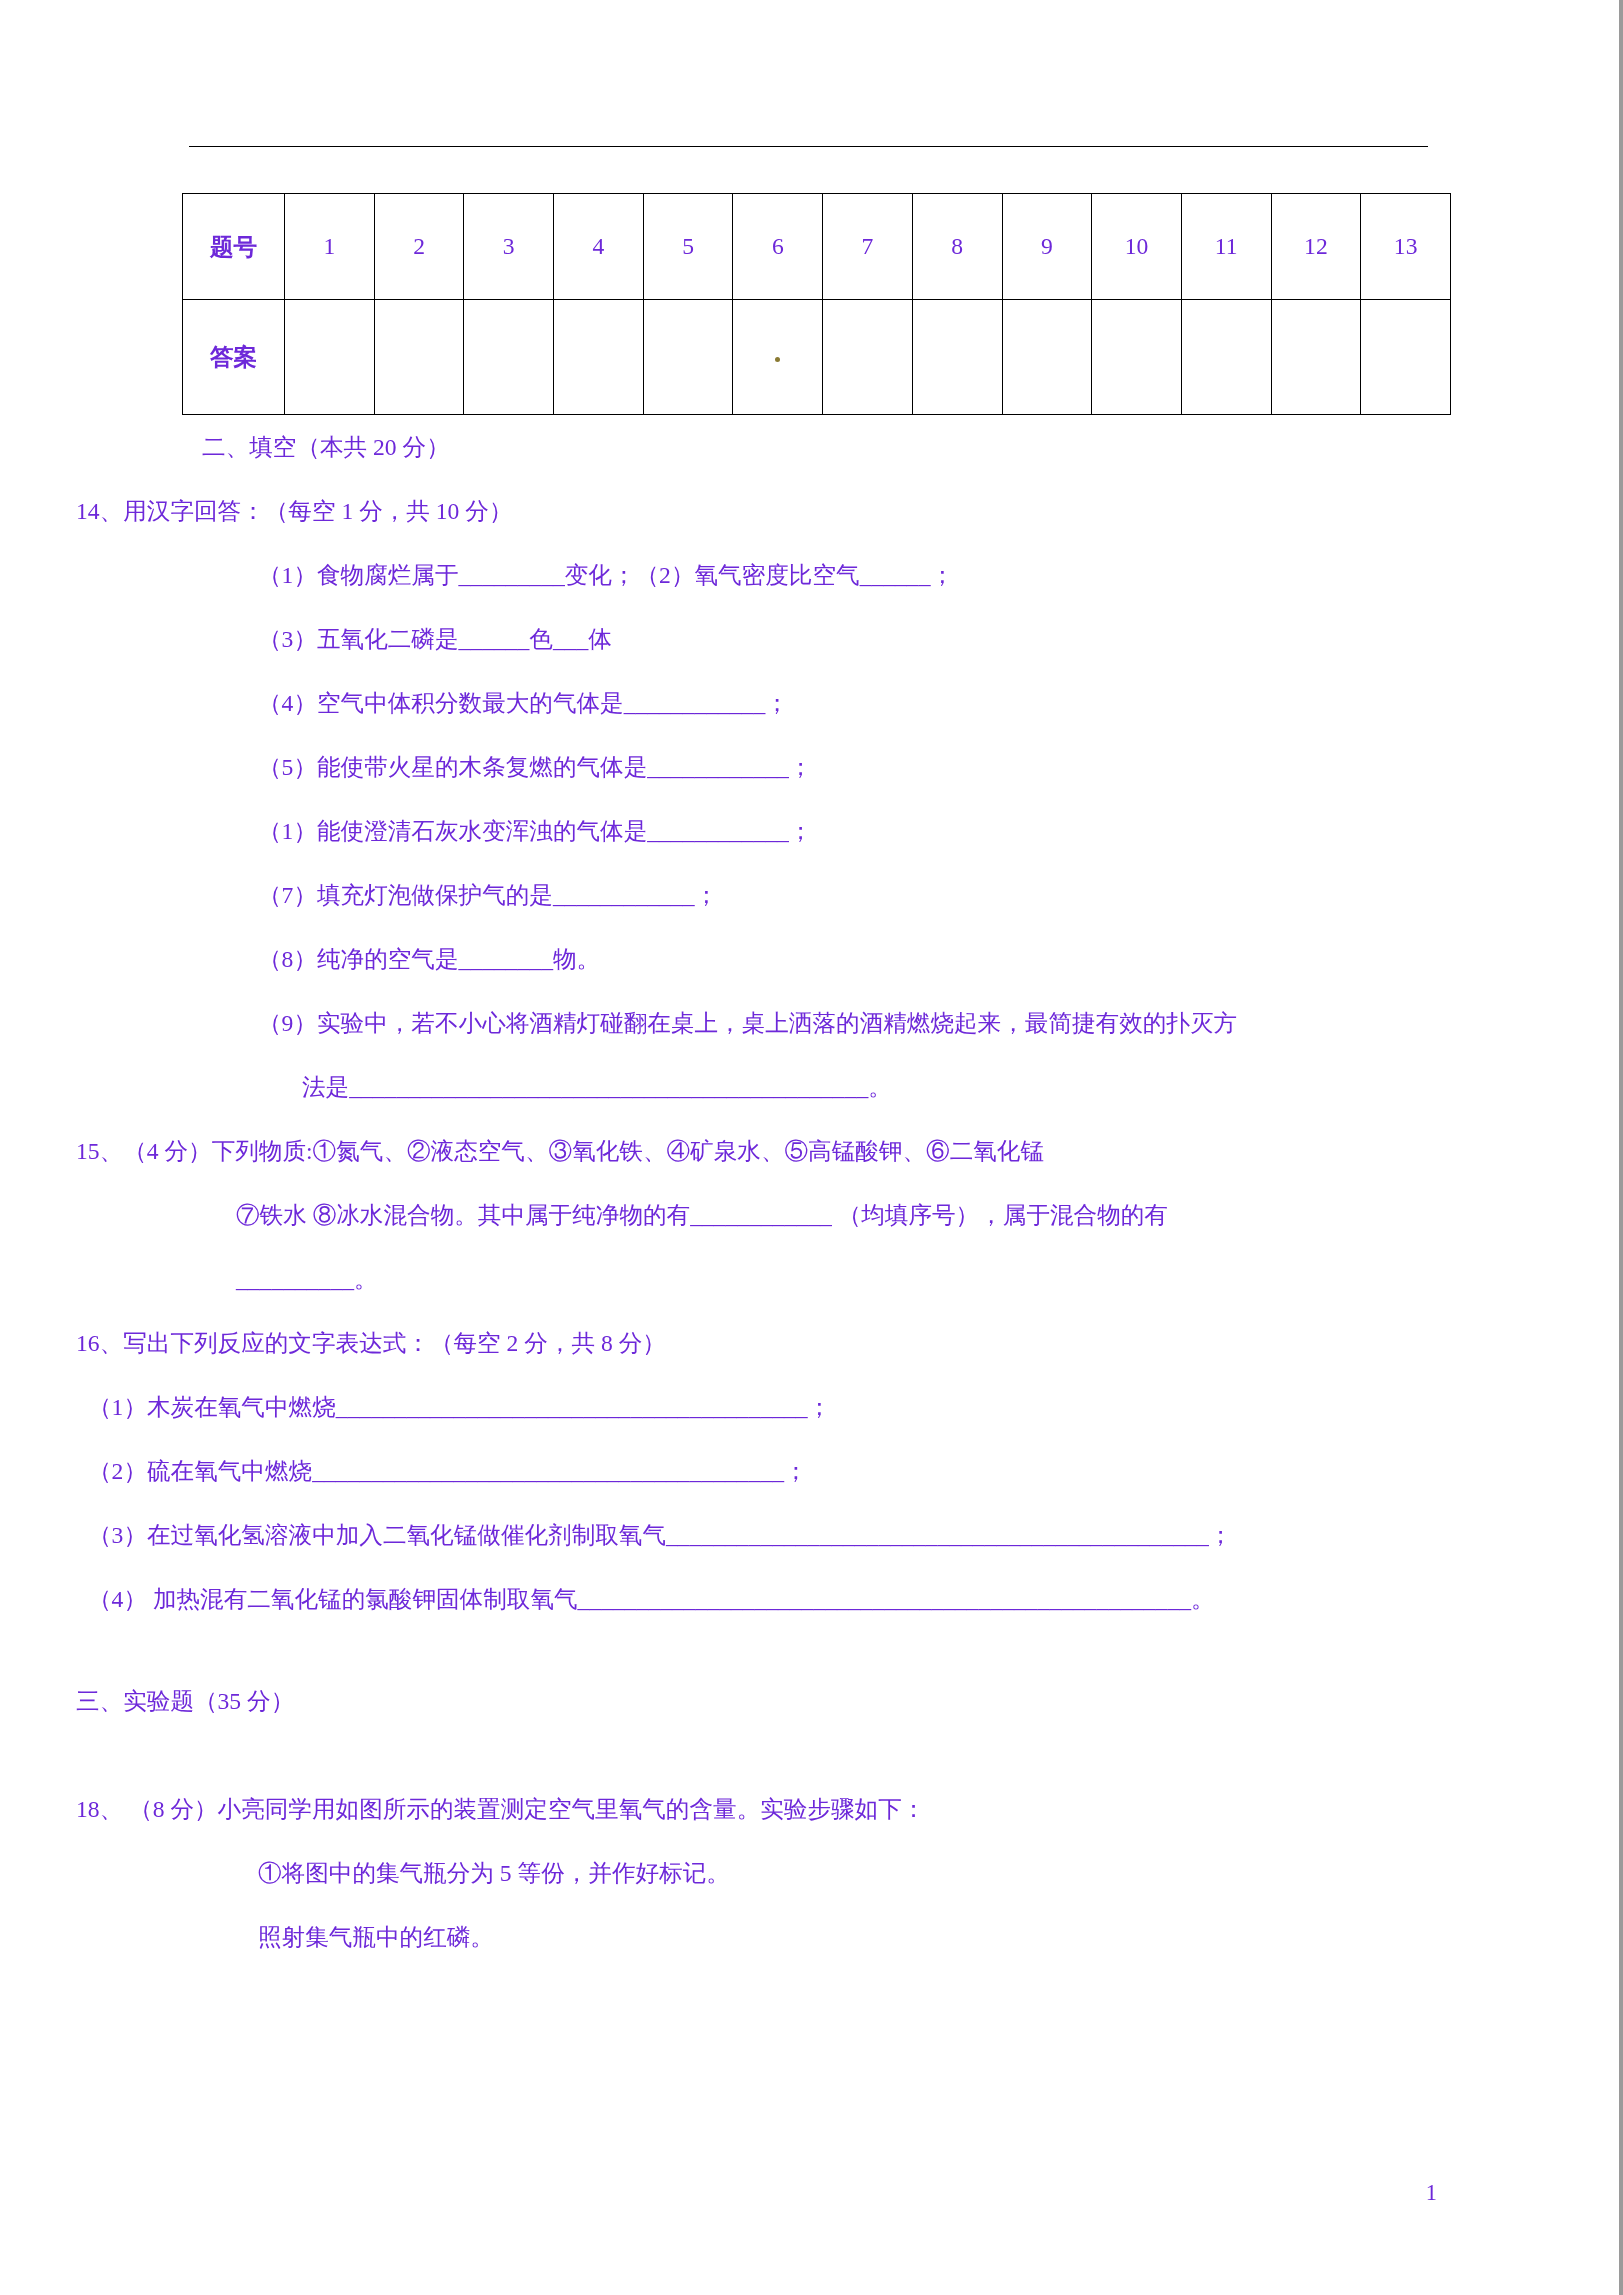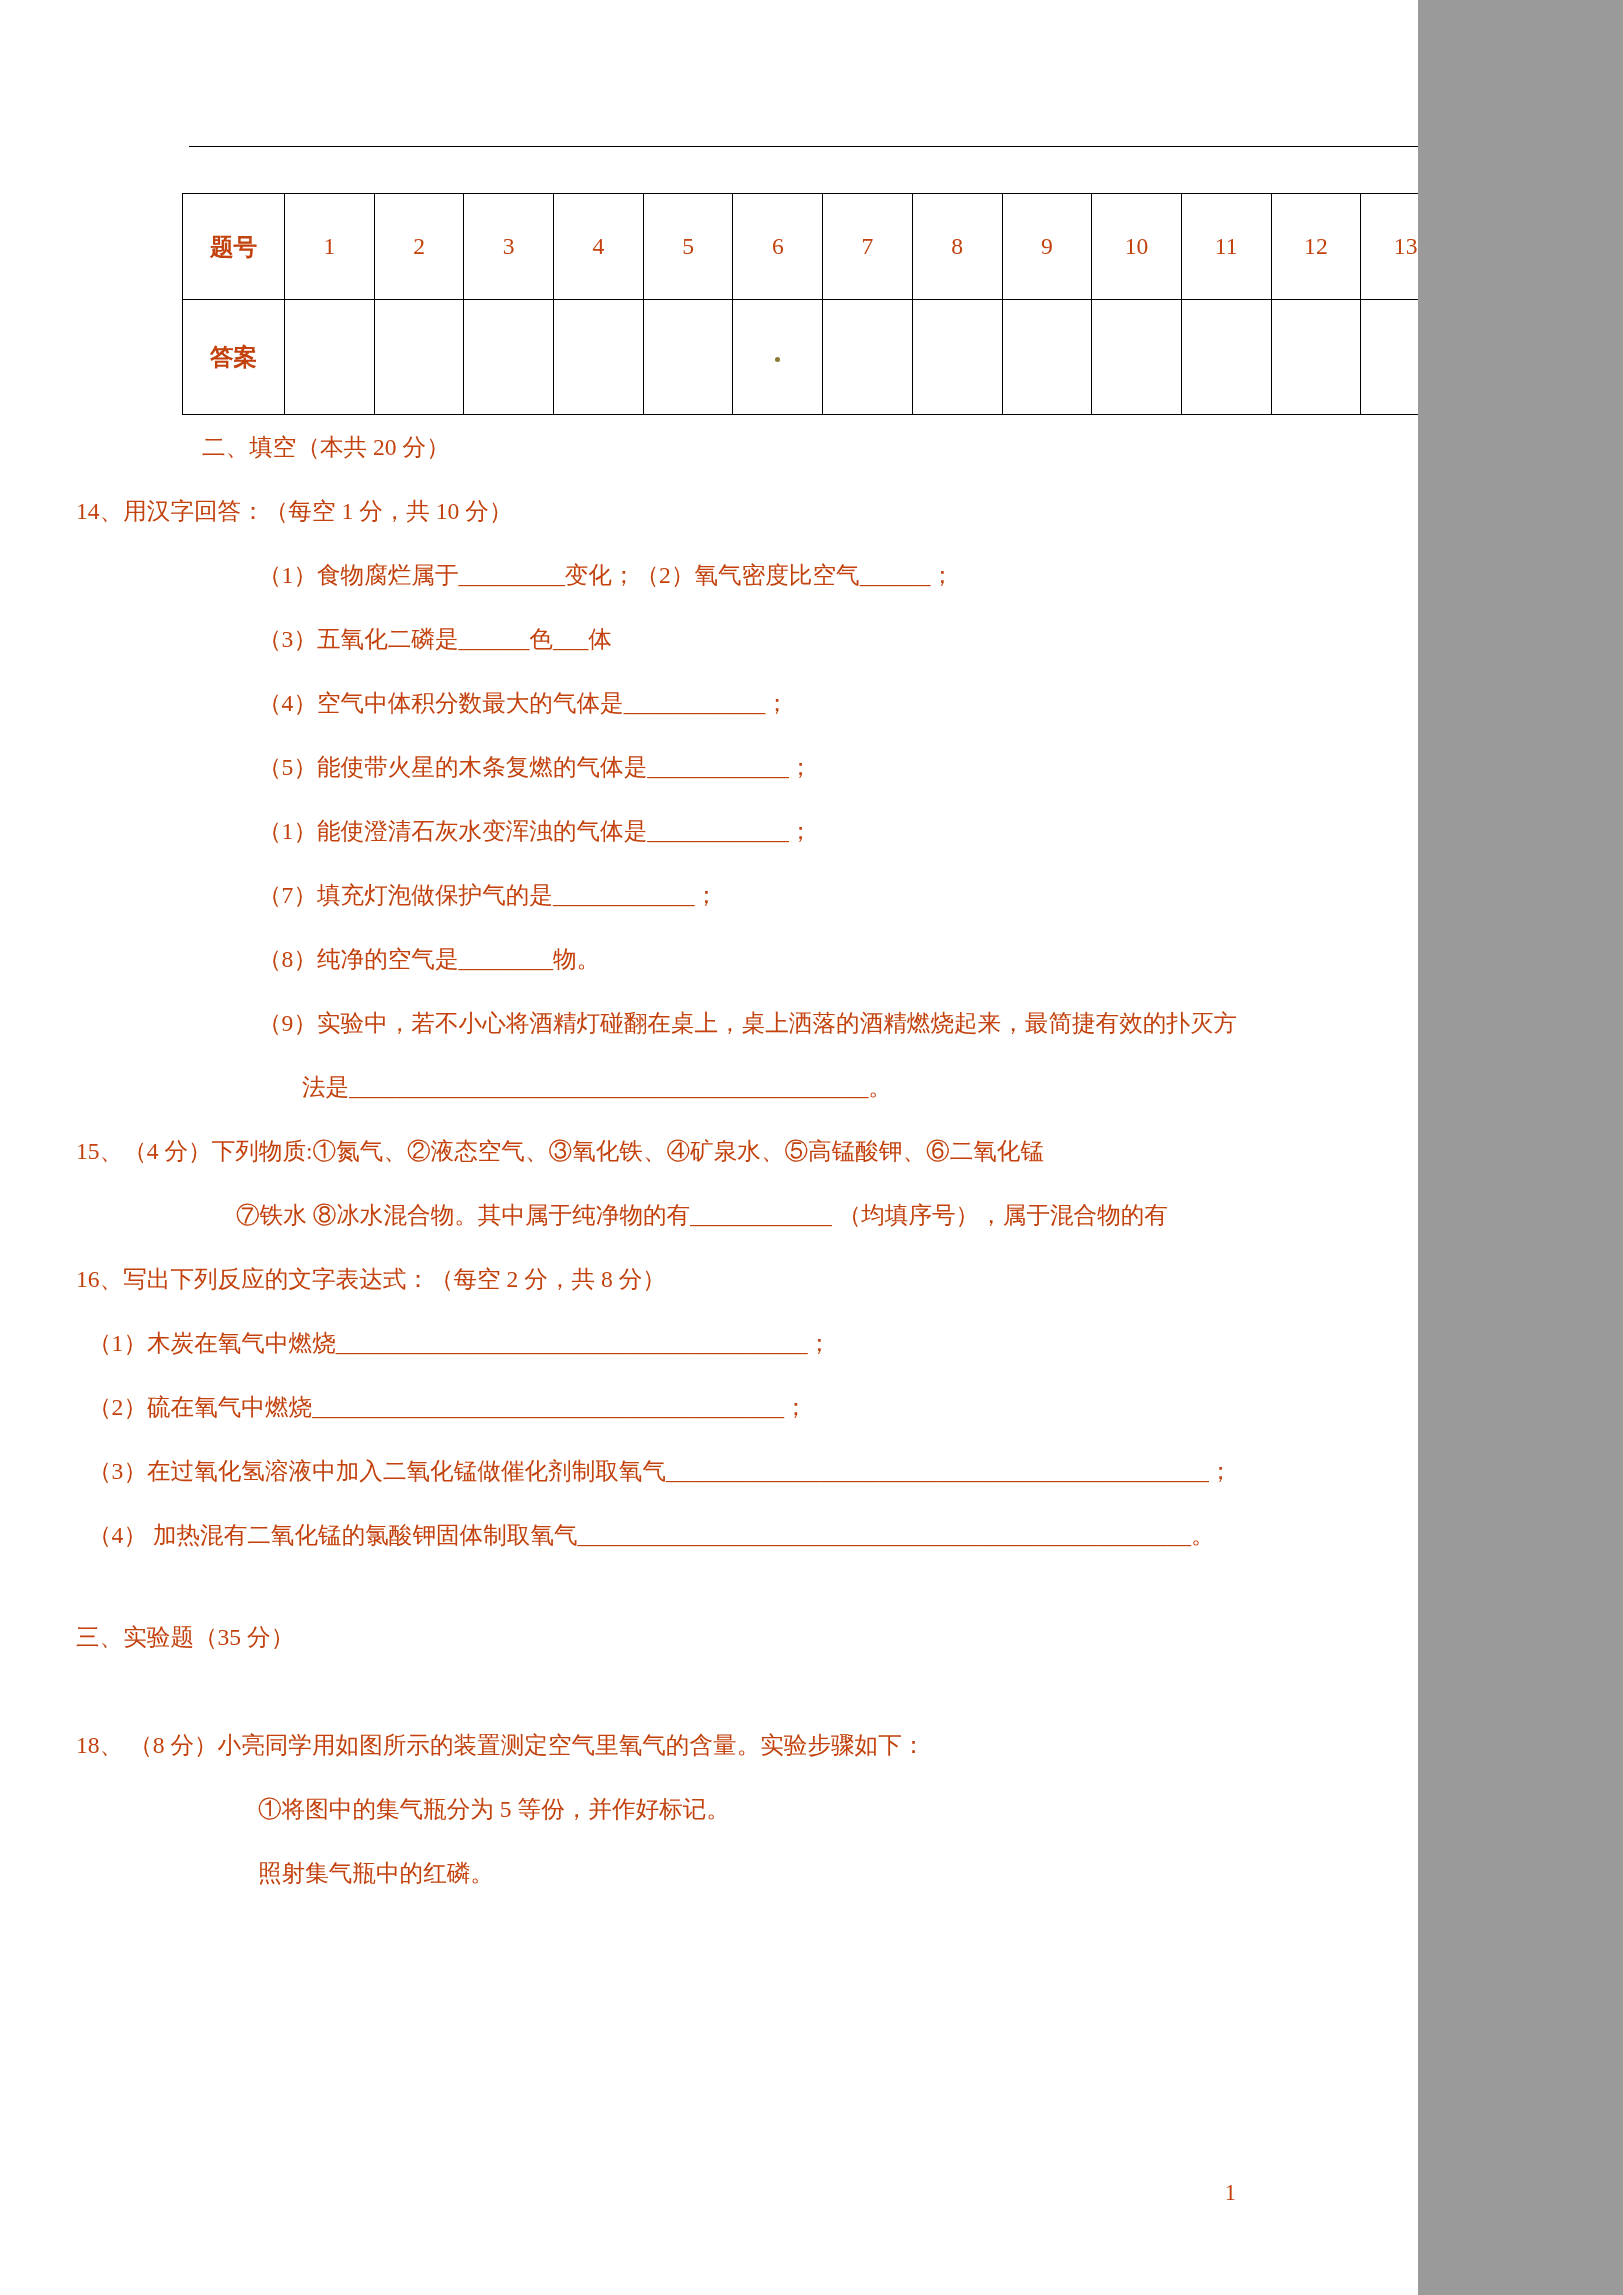--- a/index.html
+++ b/index.html
@@ -1,19 +1,19 @@
 <!DOCTYPE html>
 <html style="font-size:9px"><head>
 <meta charset="utf-8">
 <style>
   html,body{margin:0;padding:0;background:#9a9a9a;}
   .page{
     position:relative;
-    width:1418px;height:2295px;
-    background:#ffffff;color:#c2410c;
+    width:1619px;height:2295px;
+    background:#ffffff;color:#6d28d9;
     font-family:"Liberation Serif","DejaVu Serif",serif;
     font-size:23.6px;
     overflow:hidden;
   }
   .top-rule{
     position:absolute;left:189px;top:146px;width:1239px;height:0;
     border-top:1.7px solid #000;
   }
   table.answer-table{
     border-collapse:collapse;table-layout:fixed;
@@ -96,20 +96,21 @@
   <div class="line ml-460">（4）空气中体积分数最大的气体是____________；</div>
   <div class="line ml-460">（5）能使带火星的木条复燃的气体是____________；</div>
   <div class="line ml-460">（1）能使澄清石灰水变浑浊的气体是____________；</div>
   <div class="line ml-460">（7）填充灯泡做保护气的是____________；</div>
   <div class="line ml-460">（8）纯净的空气是________物。</div>
   <div class="line ml-460">（9）实验中，若不小心将酒精灯碰翻在桌上，桌上洒落的酒精燃烧起来，最简捷有效的扑灭方</div>
   <div class="line ml-539">法是____________________________________________。</div>
 
   <div class="line ml-310">15、（4 分）下列物质:①氮气、②液态空气、③氧化铁、④矿泉水、⑤高锰酸钾、⑥二氧化锰</div>
   <div class="line ml-421">⑦铁水 ⑧冰水混合物。其中属于纯净物的有____________ （均填序号），属于混合物的有</div>
+  <div class="line ml-421">__________。</div>
 
   <div class="line ml-310">16、写出下列反应的文字表达式：（每空 2 分，共 8 分）</div>
   <div class="line ml-342">（1）木炭在氧气中燃烧________________________________________；</div>
   <div class="line ml-342">（2）硫在氧气中燃烧________________________________________；</div>
   <div class="line ml-342">（3）在过氧化氢溶液中加入二氧化锰做催化剂制取氧气______________________________________________；</div>
   <div class="line ml-342">（4） 加热混有二氧化锰的氯酸钾固体制取氧气____________________________________________________。</div>
 
   <div class="line b ml-310 mt-sec3">三、实验题（35 分）</div>
 
   <div class="line ml-310 mt-q18">18、 （8 分）小亮同学用如图所示的装置测定空气里氧气的含量。实验步骤如下：</div>

